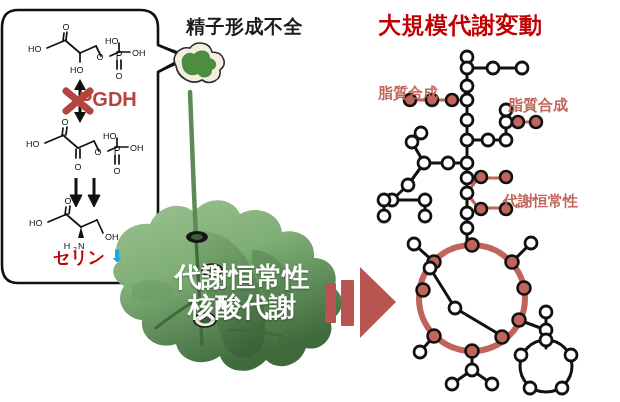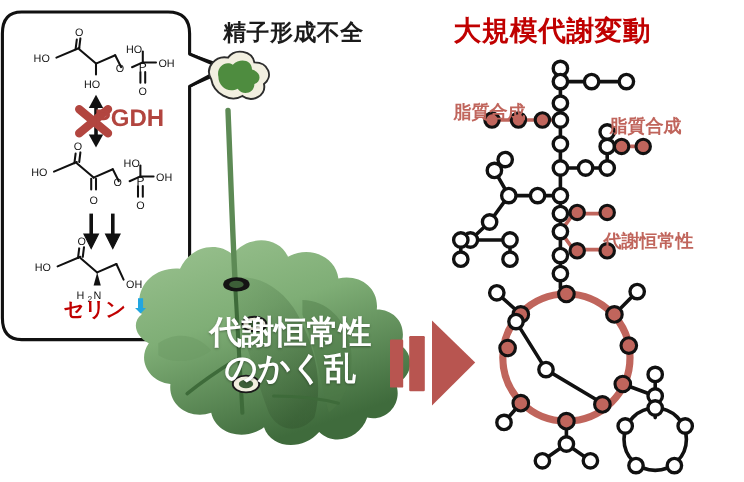--- a/index.html
+++ b/index.html
@@ -373,21 +373,21 @@
 
   <div class="lbl net-label" id="label-lipid">脂質合成</div>
 
   <div class="lbl net-label" id="label-nucleic">脂質合成</div>
 
   <div class="lbl net-label" id="label-amino">代謝恒常性</div>
 
 
   <div class="lbl" id="homeostasis-text">
     <span class="ln">代謝恒常性</span>
-    <span class="ln">のかく乱</span>
+    <span class="ln">核酸代謝</span>
   </div>
 
   <div class="lbl" id="pgdh-label">PGDH</div>
 
   <div class="lbl" id="serine-label">セリン</div>
 
   <div class="lbl" id="serine-arrow">⬇</div>
 
 </div>
 

